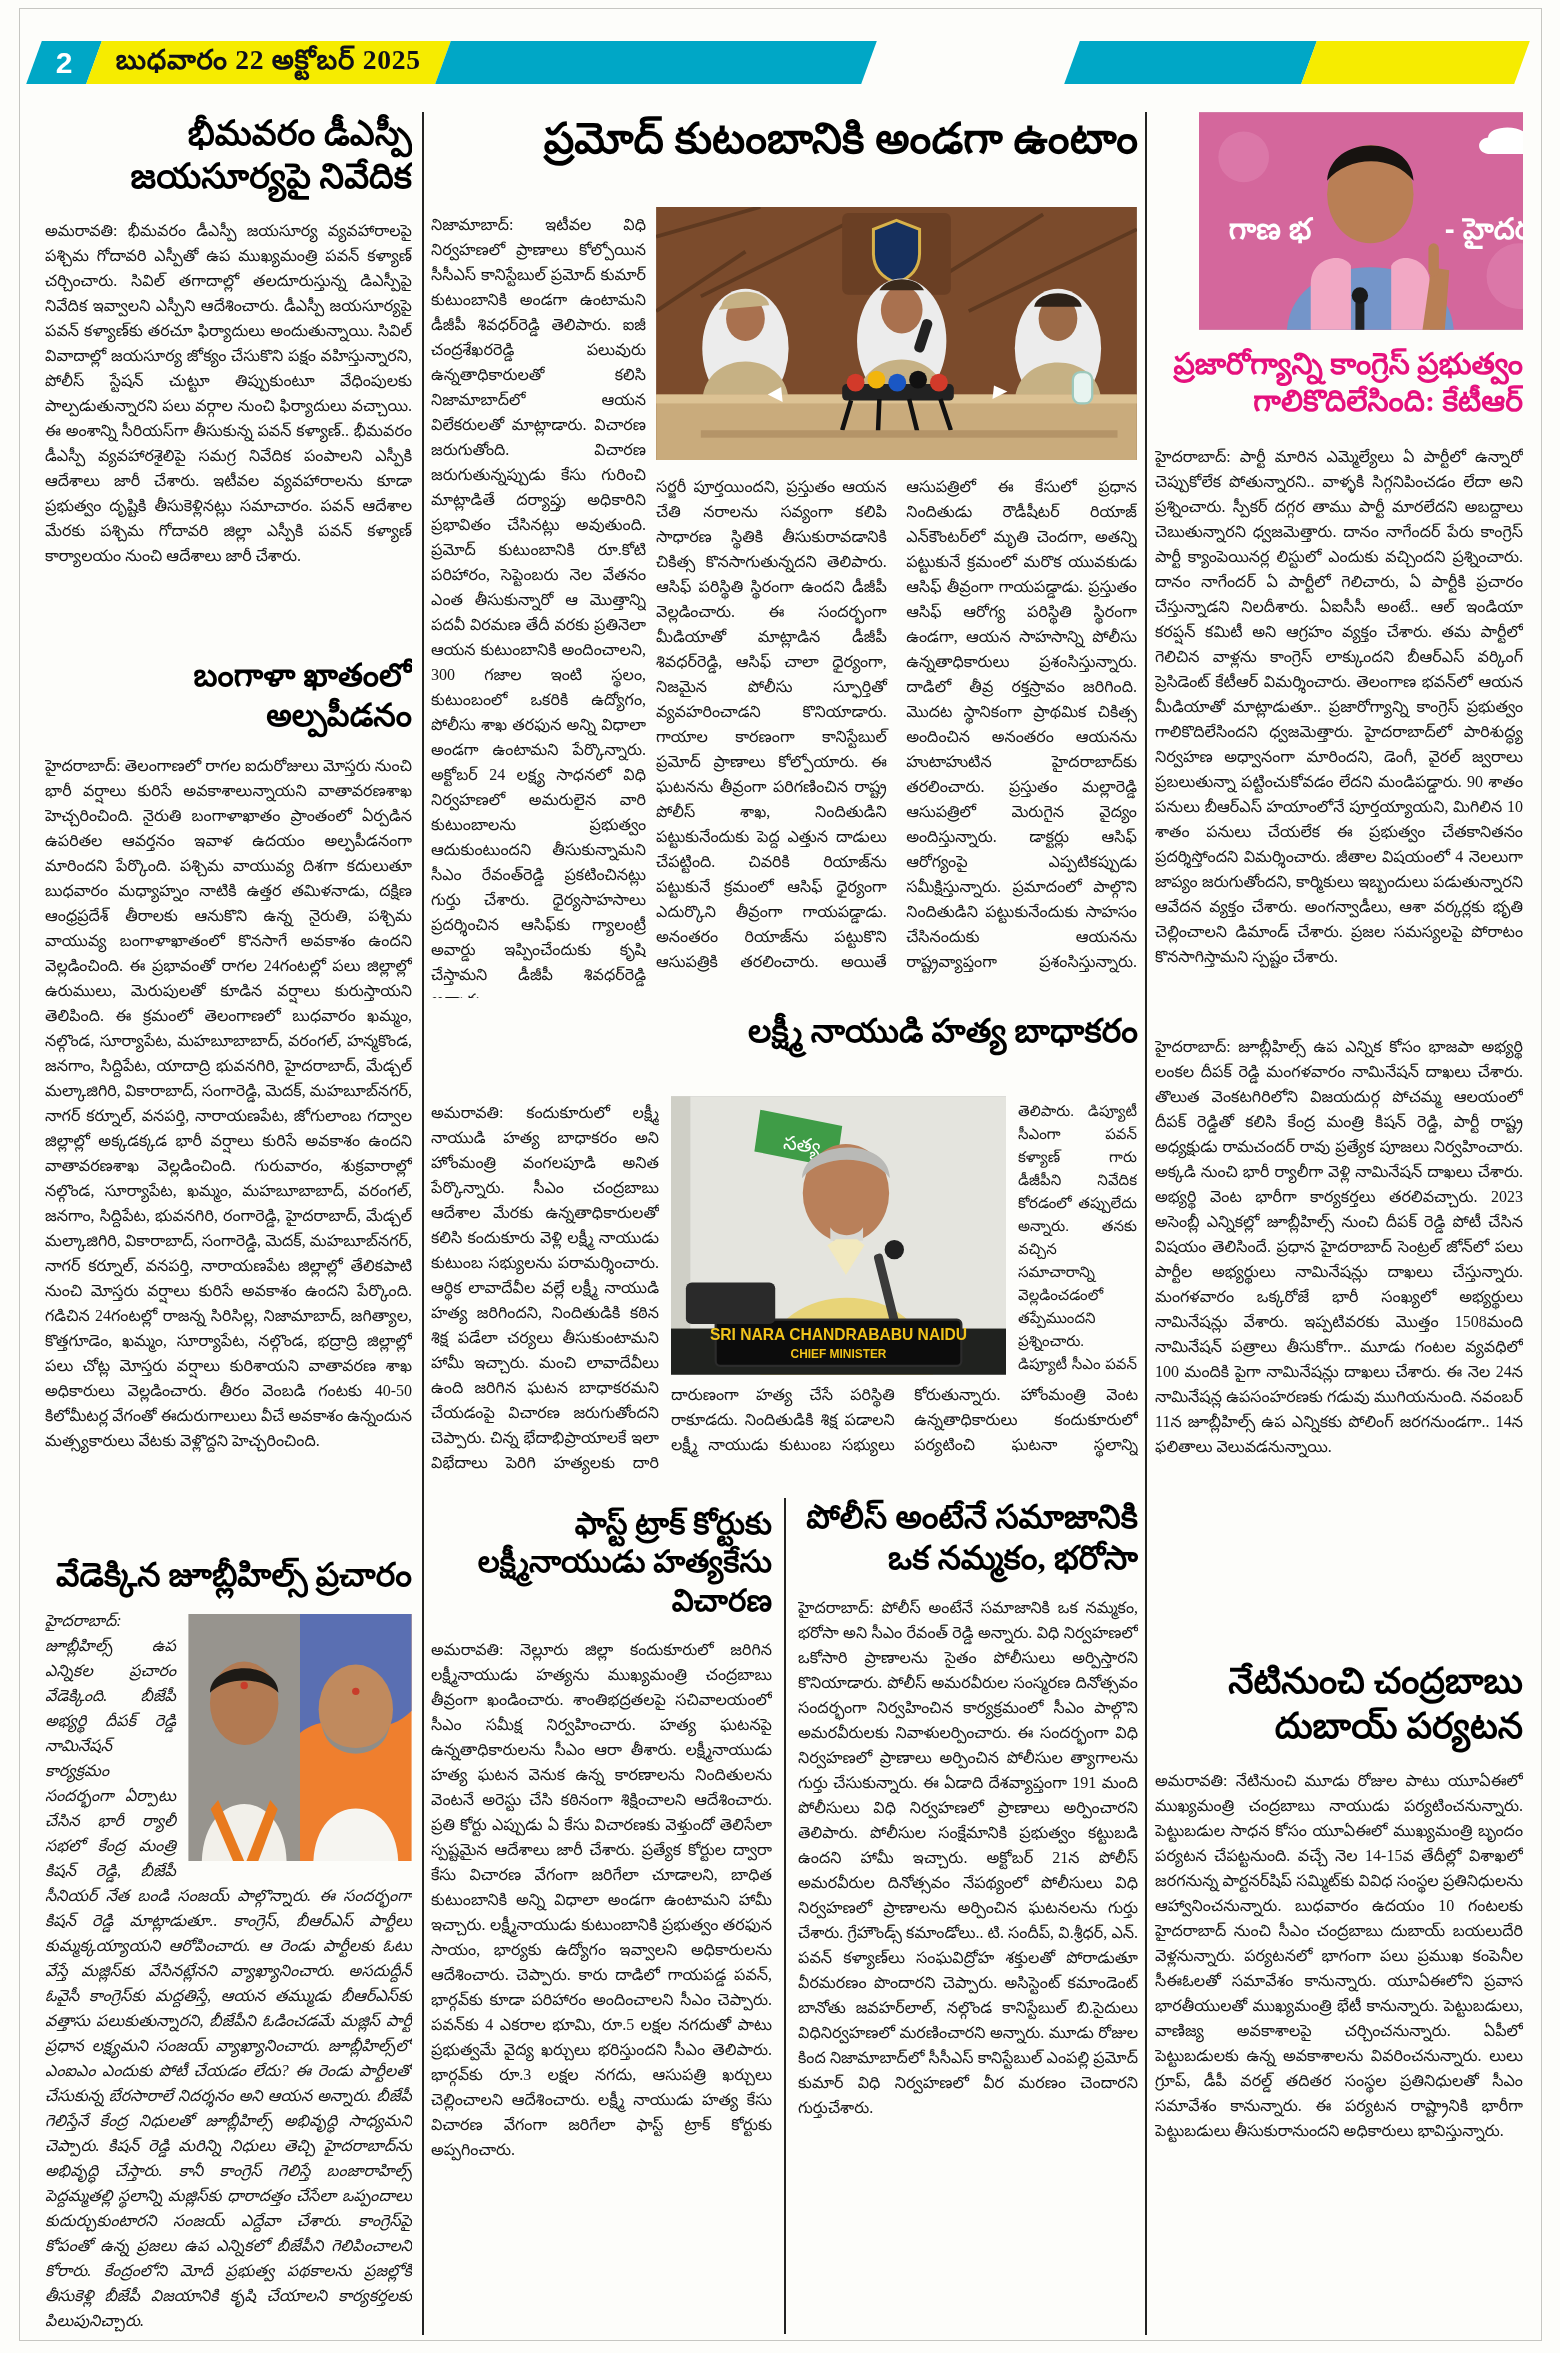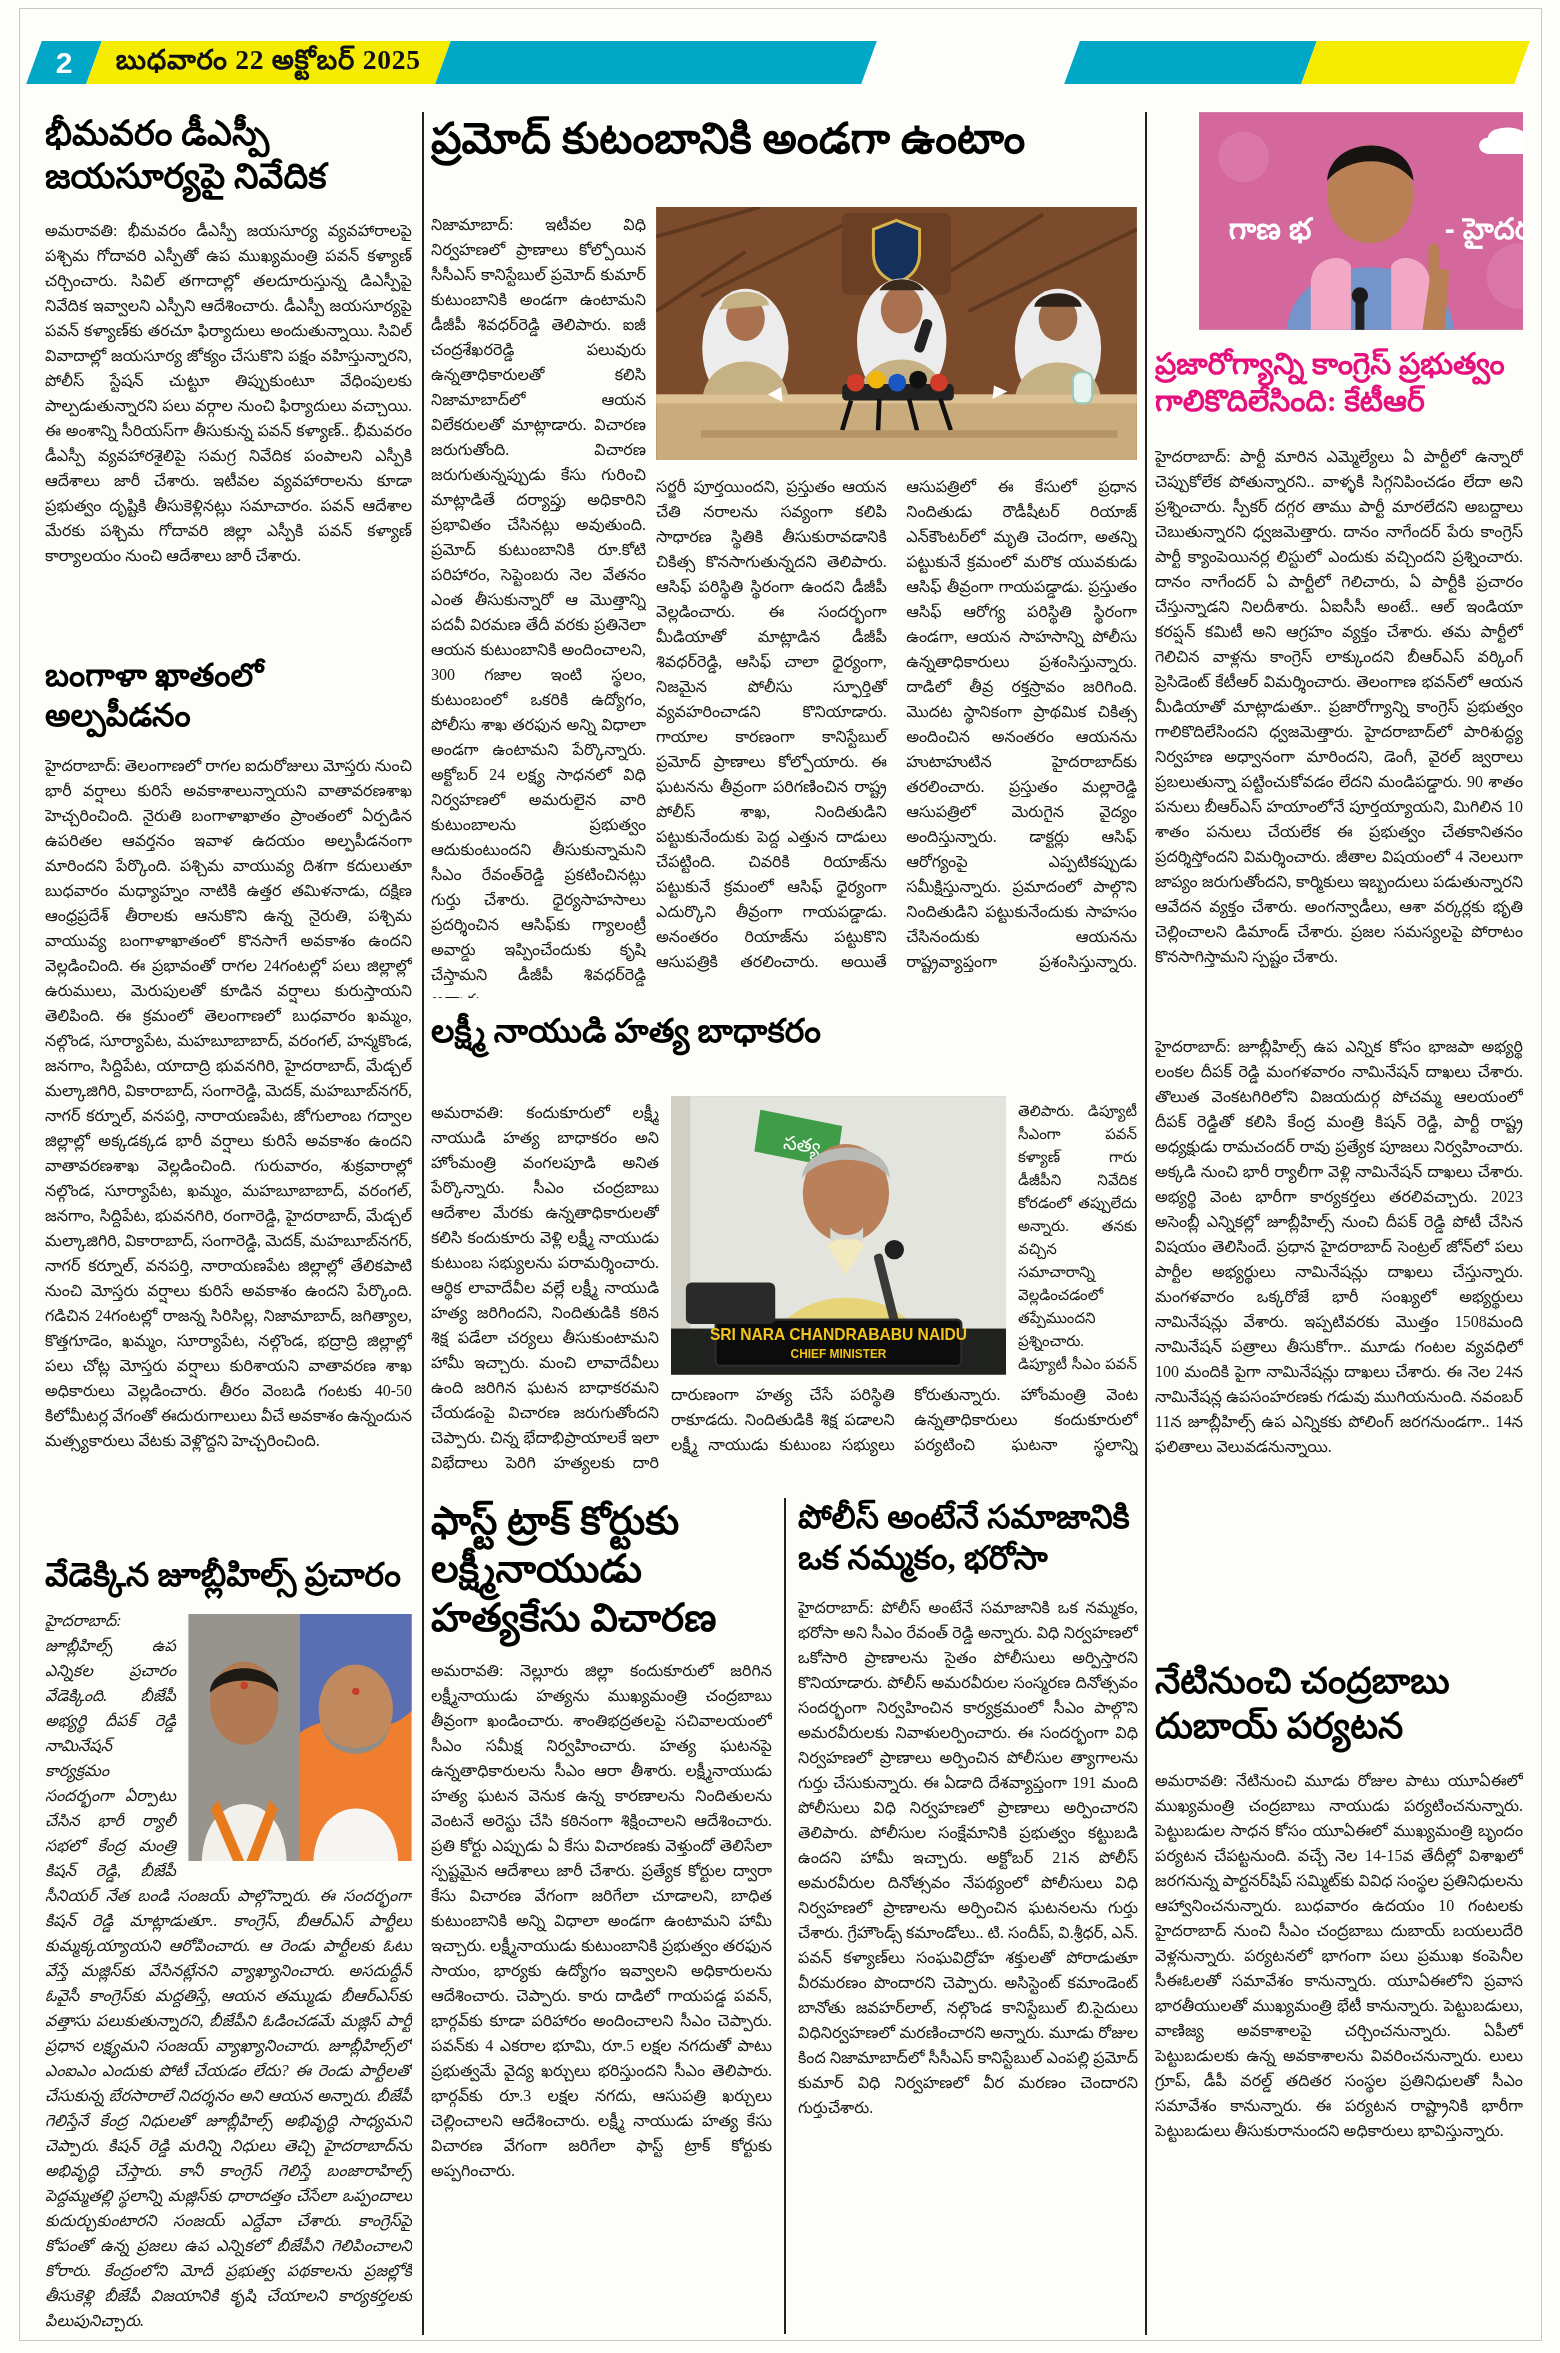--- a/index.html
+++ b/index.html
@@ -25,21 +25,21 @@
   .logo-postal{font-size:6.7px;color:#555;}
   .logo-title{font-size:42px;line-height:45px;font-weight:bold;color:#2a32b4;
               text-shadow:0.7px 0.7px 0 #9aa0e0;letter-spacing:1.5px;}
   .logo-sub{font-size:13.4px;font-weight:bold;color:#2a32b4;border:1.5px solid #2a32b4;border-radius:9px;
             padding:0 4.5px;margin-left:3px;vertical-align:super;}
   .logo-editor{font-size:11.2px;color:#2a32b4;font-weight:bold;margin-top:1.5px;}
 
   
   .vrule{position:absolute;width:1.5px;background:#232323;}
   .art{position:absolute;overflow:hidden;}
-  .hl{font-weight:bold;text-align:left;color:#000;line-height:1.24;}
+  .hl{font-weight:bold;text-align:right;color:#000;line-height:1.24;}
   .body{ text-align:justify; font-size:16px; line-height:25px; color:#141414;}
   .abs{position:absolute;overflow:hidden;}
   .cols2{column-count:2;column-gap:19.4px;}
   .pink{color:#e5117d;}
 
   .photo{position:absolute;overflow:hidden;background:#ccc;}
   .photo svg{display:block;}
   .photo-inline{float:right;overflow:hidden;margin:6px 0 7.5px 12px;}
 </style>
 </head>
@@ -177,21 +177,21 @@
         <text x="225" y="352" text-anchor="middle" font-size="16" font-weight="bold" fill="#f2c41d" font-family="Liberation Sans">CHIEF MINISTER</text>
         <rect x="20" y="250" width="120" height="56" rx="8" fill="#2a2a2a"></rect>
       </svg>
     </div>
     <div class="abs body" style="left:0;top:89px;width:228px;height:379px;">అమరావతి: కందుకూరులో లక్ష్మీ నాయుడి హత్య బాధాకరం అని హోంమంత్రి వంగలపూడి అనిత పేర్కొన్నారు. సీఎం చంద్రబాబు ఆదేశాల మేరకు ఉన్నతాధికారులతో కలిసి కందుకూరు వెళ్లి లక్ష్మీ నాయుడు కుటుంబ సభ్యులను పరామర్శించారు. ఆర్థిక లావాదేవీల వల్లే లక్ష్మీ నాయుడి హత్య జరిగిందని, నిందితుడికి కఠిన శిక్ష పడేలా చర్యలు తీసుకుంటామని హామీ ఇచ్చారు. మంచి లావాదేవీలు ఉంది జరిగిన ఘటన బాధాకరమని చేయడంపై విచారణ జరుగుతోందని చెప్పారు. చిన్న భేదాభిప్రాయాలకే ఇలా విభేదాలు పెరిగి హత్యలకు దారి తీయడం సరికాదని హితవు పలికారు.</div>
     <div class="abs body" style="left:587px;top:89px;width:119px;height:277px;font-size:15px;line-height:23px;">తెలిపారు. డిప్యూటీ సీఎంగా పవన్ కళ్యాణ్ గారు డీజీపీని నివేదిక కోరడంలో తప్పులేదు అన్నారు. తనకు వచ్చిన సమాచారాన్ని వెల్లడించడంలో తప్పేముందని ప్రశ్నించారు. డిప్యూటీ సీఎం పవన్ కళ్యాణ్ గారు డిఎస్పీపై నివేదిక అడిగారు. తప్పేంటి. భీమవరం డీఎస్పీకి సంబంధించి నివేదిక ఉంది. డిప్యూటీ సీఎం నివేదిక అడగడంలో తప్పులేదని, ప్రభుత్వంలో శాఖలుగా పనిచేస్తున్నాం అని తెలిపారు.</div>
     <div class="abs body cols2" style="left:240px;top:371px;width:467px;height:97px;">దారుణంగా హత్య చేసే పరిస్థితి రాకూడదు. నిందితుడికి శిక్ష పడాలని లక్ష్మీ నాయుడు కుటుంబ సభ్యులు కోరుతున్నారు. హోంమంత్రి వెంట ఉన్నతాధికారులు కందుకూరులో పర్యటించి ఘటనా స్థలాన్ని పరిశీలించారు. బాధిత కుటుంబానికి ప్రభుత్వం అన్ని విధాలా అండగా ఉంటుందని హామీ ఇచ్చారు.</div>
   </div>
 
   <div class="art" style="left:431px;top:1497px;width:341px;height:838px;">
-    <div class="hl" style="font-size:39px;">ఫాస్ట్ ట్రాక్ కోర్టుకు లక్ష్మీనాయుడు హత్యకేసు విచారణ</div>
+    <div class="hl" style="font-size:31px;margin-top:8px;">ఫాస్ట్ ట్రాక్ కోర్టుకు లక్ష్మీనాయుడు హత్యకేసు విచారణ</div>
     <div class="body" style="margin-top:16.4px;">అమరావతి: నెల్లూరు జిల్లా కందుకూరులో జరిగిన లక్ష్మీనాయుడు హత్యను ముఖ్యమంత్రి చంద్రబాబు తీవ్రంగా ఖండించారు. శాంతిభద్రతలపై సచివాలయంలో సీఎం సమీక్ష నిర్వహించారు. హత్య ఘటనపై ఉన్నతాధికారులను సీఎం ఆరా తీశారు. లక్ష్మీనాయుడు హత్య ఘటన వెనుక ఉన్న కారణాలను నిందితులను వెంటనే అరెస్టు చేసి కఠినంగా శిక్షించాలని ఆదేశించారు. ప్రతి కోర్టు ఎప్పుడు ఏ కేసు విచారణకు వెళ్తుందో తెలిసేలా స్పష్టమైన ఆదేశాలు జారీ చేశారు. ప్రత్యేక కోర్టుల ద్వారా కేసు విచారణ వేగంగా జరిగేలా చూడాలని, బాధిత కుటుంబానికి అన్ని విధాలా అండగా ఉంటామని హామీ ఇచ్చారు. లక్ష్మీనాయుడు కుటుంబానికి ప్రభుత్వం తరఫున సాయం, భార్యకు ఉద్యోగం ఇవ్వాలని అధికారులను ఆదేశించారు. చెప్పారు. కారు దాడిలో గాయపడ్డ పవన్, భార్గవ్‌కు కూడా పరిహారం అందించాలని సీఎం చెప్పారు. పవన్‌కు 4 ఎకరాల భూమి, రూ.5 లక్షల నగదుతో పాటు ప్రభుత్వమే వైద్య ఖర్చులు భరిస్తుందని సీఎం తెలిపారు. భార్గవ్‌కు రూ.3 లక్షల నగదు, ఆసుపత్రి ఖర్చులు చెల్లించాలని ఆదేశించారు. లక్ష్మీ నాయుడు హత్య కేసు విచారణ వేగంగా జరిగేలా ఫాస్ట్ ట్రాక్ కోర్టుకు అప్పగించారు.</div>
   </div>
 
   <div class="art" style="left:798px;top:1497px;width:340px;height:838px;">
     <div class="hl" style="font-size:33px;">పోలీస్ అంటేనే సమాజానికి ఒక నమ్మకం, భరోసా</div>
     <div class="body" style="margin-top:16.4px;">హైదరాబాద్: పోలీస్ అంటేనే సమాజానికి ఒక నమ్మకం, భరోసా అని సీఎం రేవంత్ రెడ్డి అన్నారు. విధి నిర్వహణలో ఒకోసారి ప్రాణాలను సైతం పోలీసులు అర్పిస్తారని కొనియాడారు. పోలీస్ అమరవీరుల సంస్మరణ దినోత్సవం సందర్భంగా నిర్వహించిన కార్యక్రమంలో సీఎం పాల్గొని అమరవీరులకు నివాళులర్పించారు. ఈ సందర్భంగా విధి నిర్వహణలో ప్రాణాలు అర్పించిన పోలీసుల త్యాగాలను గుర్తు చేసుకున్నారు. ఈ ఏడాది దేశవ్యాప్తంగా 191 మంది పోలీసులు విధి నిర్వహణలో ప్రాణాలు అర్పించారని తెలిపారు. పోలీసుల సంక్షేమానికి ప్రభుత్వం కట్టుబడి ఉందని హామీ ఇచ్చారు. అక్టోబర్ 21న పోలీస్ అమరవీరుల దినోత్సవం నేపథ్యంలో పోలీసులు విధి నిర్వహణలో ప్రాణాలను అర్పించిన ఘటనలను గుర్తు చేశారు. గ్రేహౌండ్స్ కమాండోలు.. టి. సందీప్, వి.శ్రీధర్, ఎన్. పవన్ కళ్యాణ్‌లు సంఘవిద్రోహ శక్తులతో పోరాడుతూ వీరమరణం పొందారని చెప్పారు. అసిస్టెంట్ కమాండెంట్ బానోతు జవహర్‌లాల్, నల్గొండ కానిస్టేబుల్ బి.సైదులు విధినిర్వహణలో మరణించారని అన్నారు. మూడు రోజుల కింద నిజామాబాద్‌లో సీసీఎస్ కానిస్టేబుల్ ఎంపల్లి ప్రమోద్ కుమార్ విధి నిర్వహణలో వీర మరణం చెందారని గుర్తుచేశారు.</div>
   </div>
 
   <div class="art" style="left:1155px;top:112px;width:368px;height:893px;">
     <div class="photo" style="left:0;top:0;width:368px;height:218px;margin-left:44px;">

